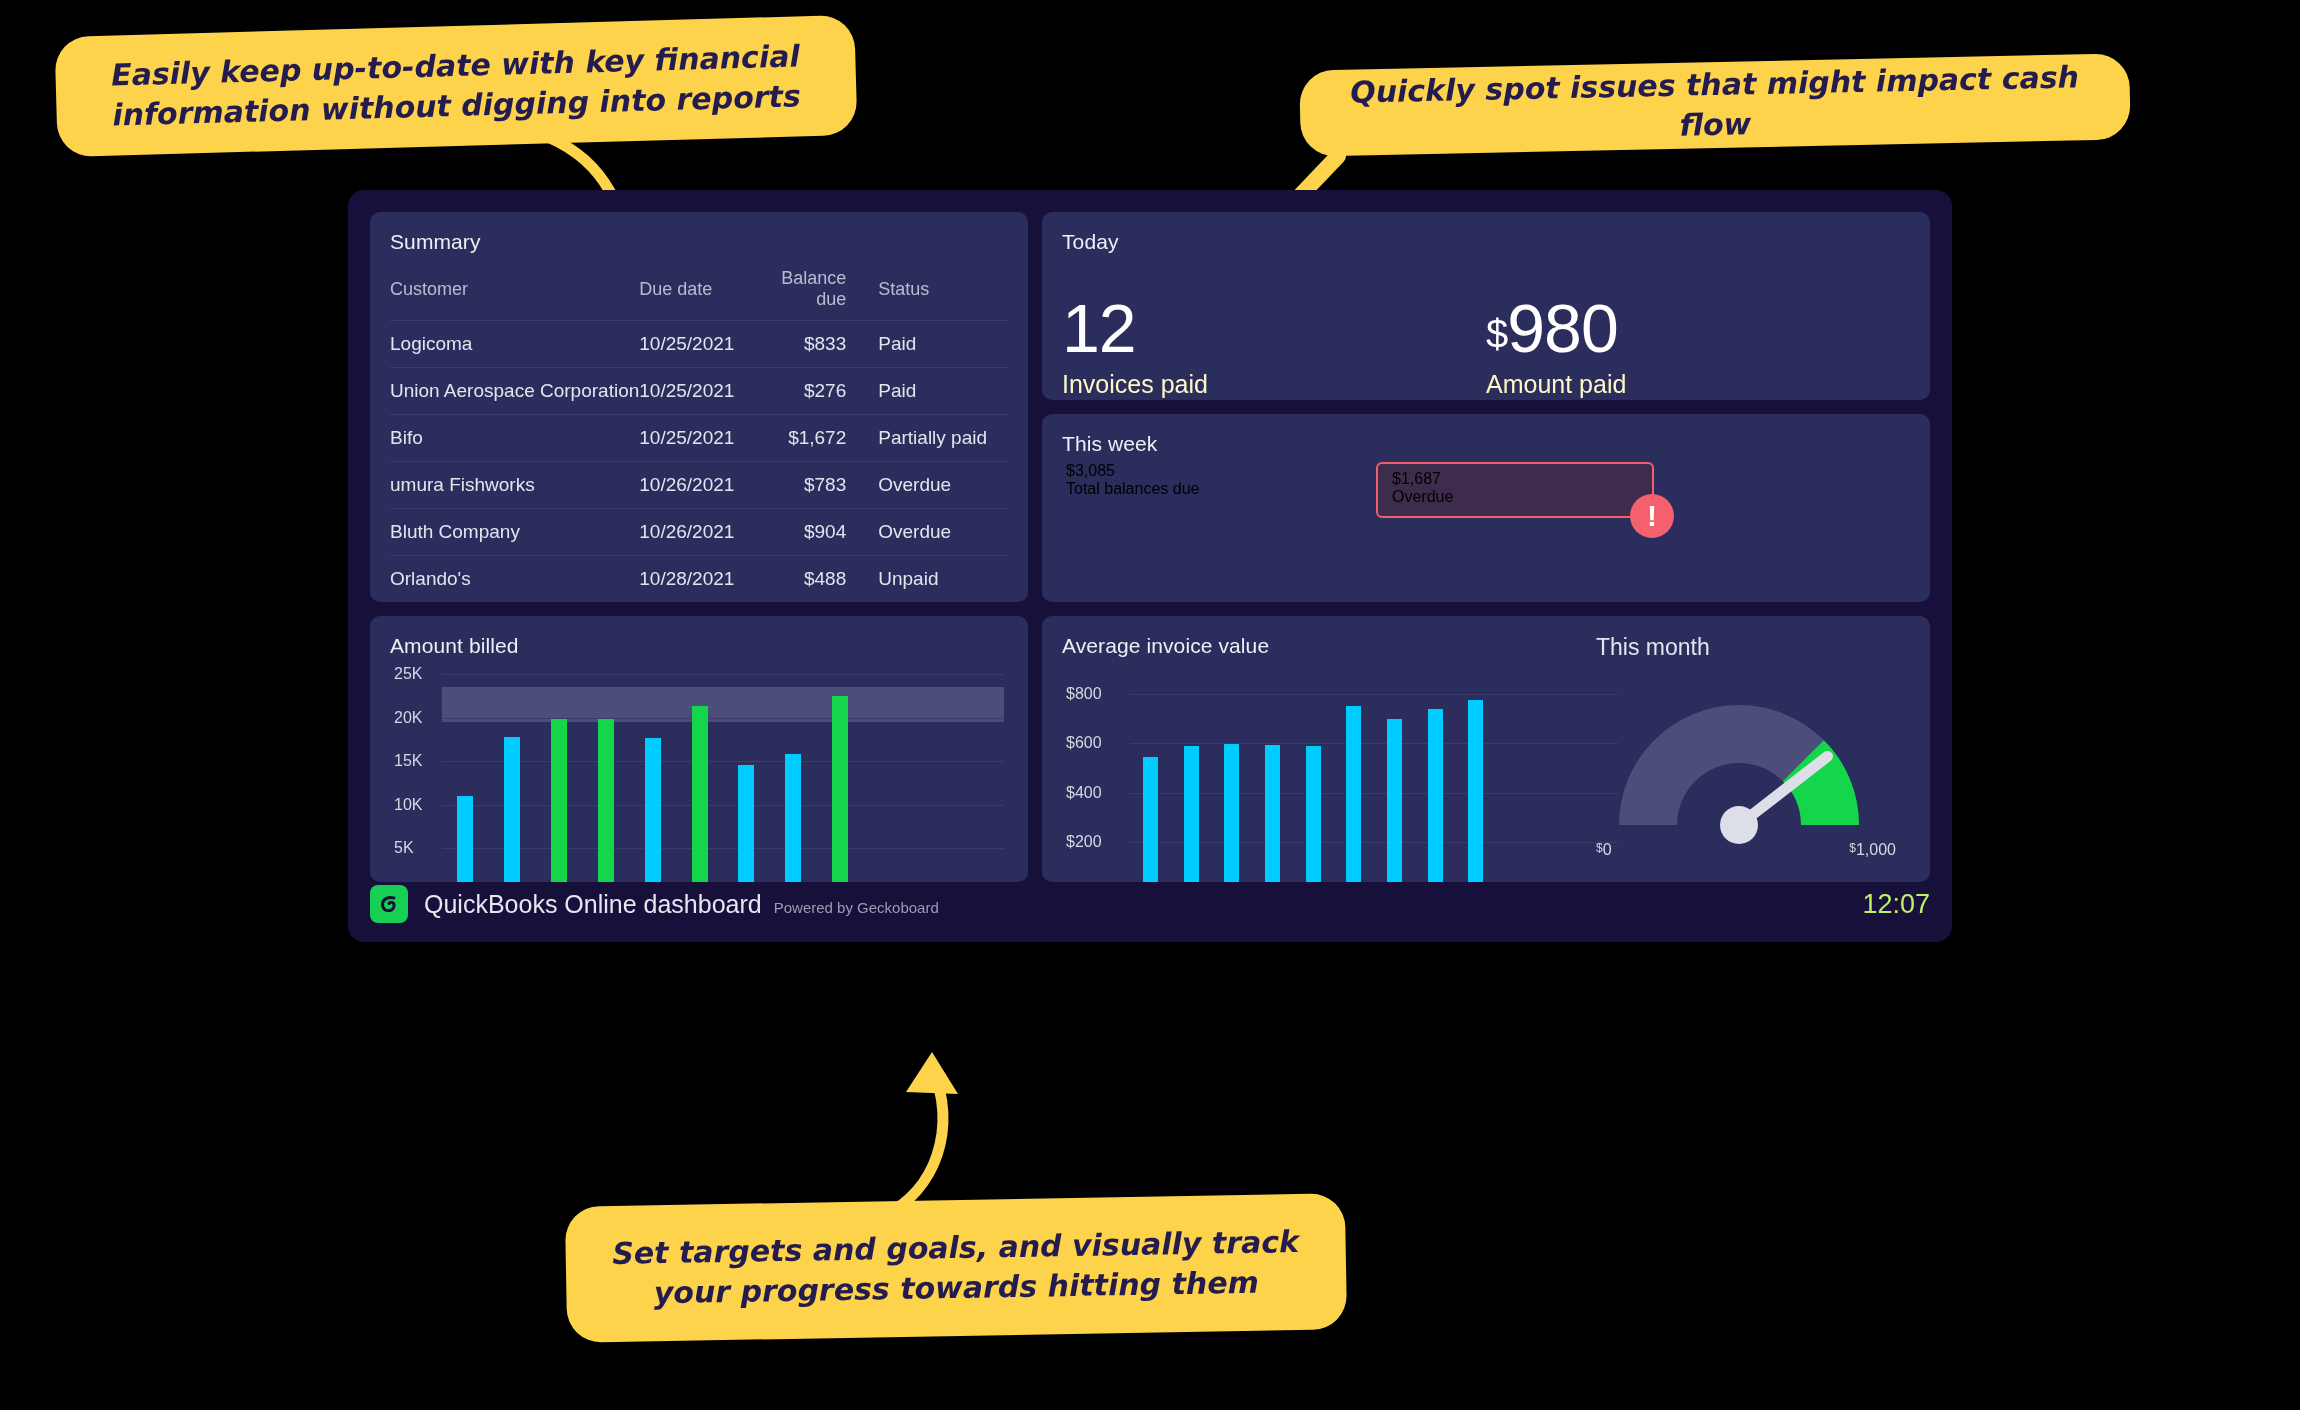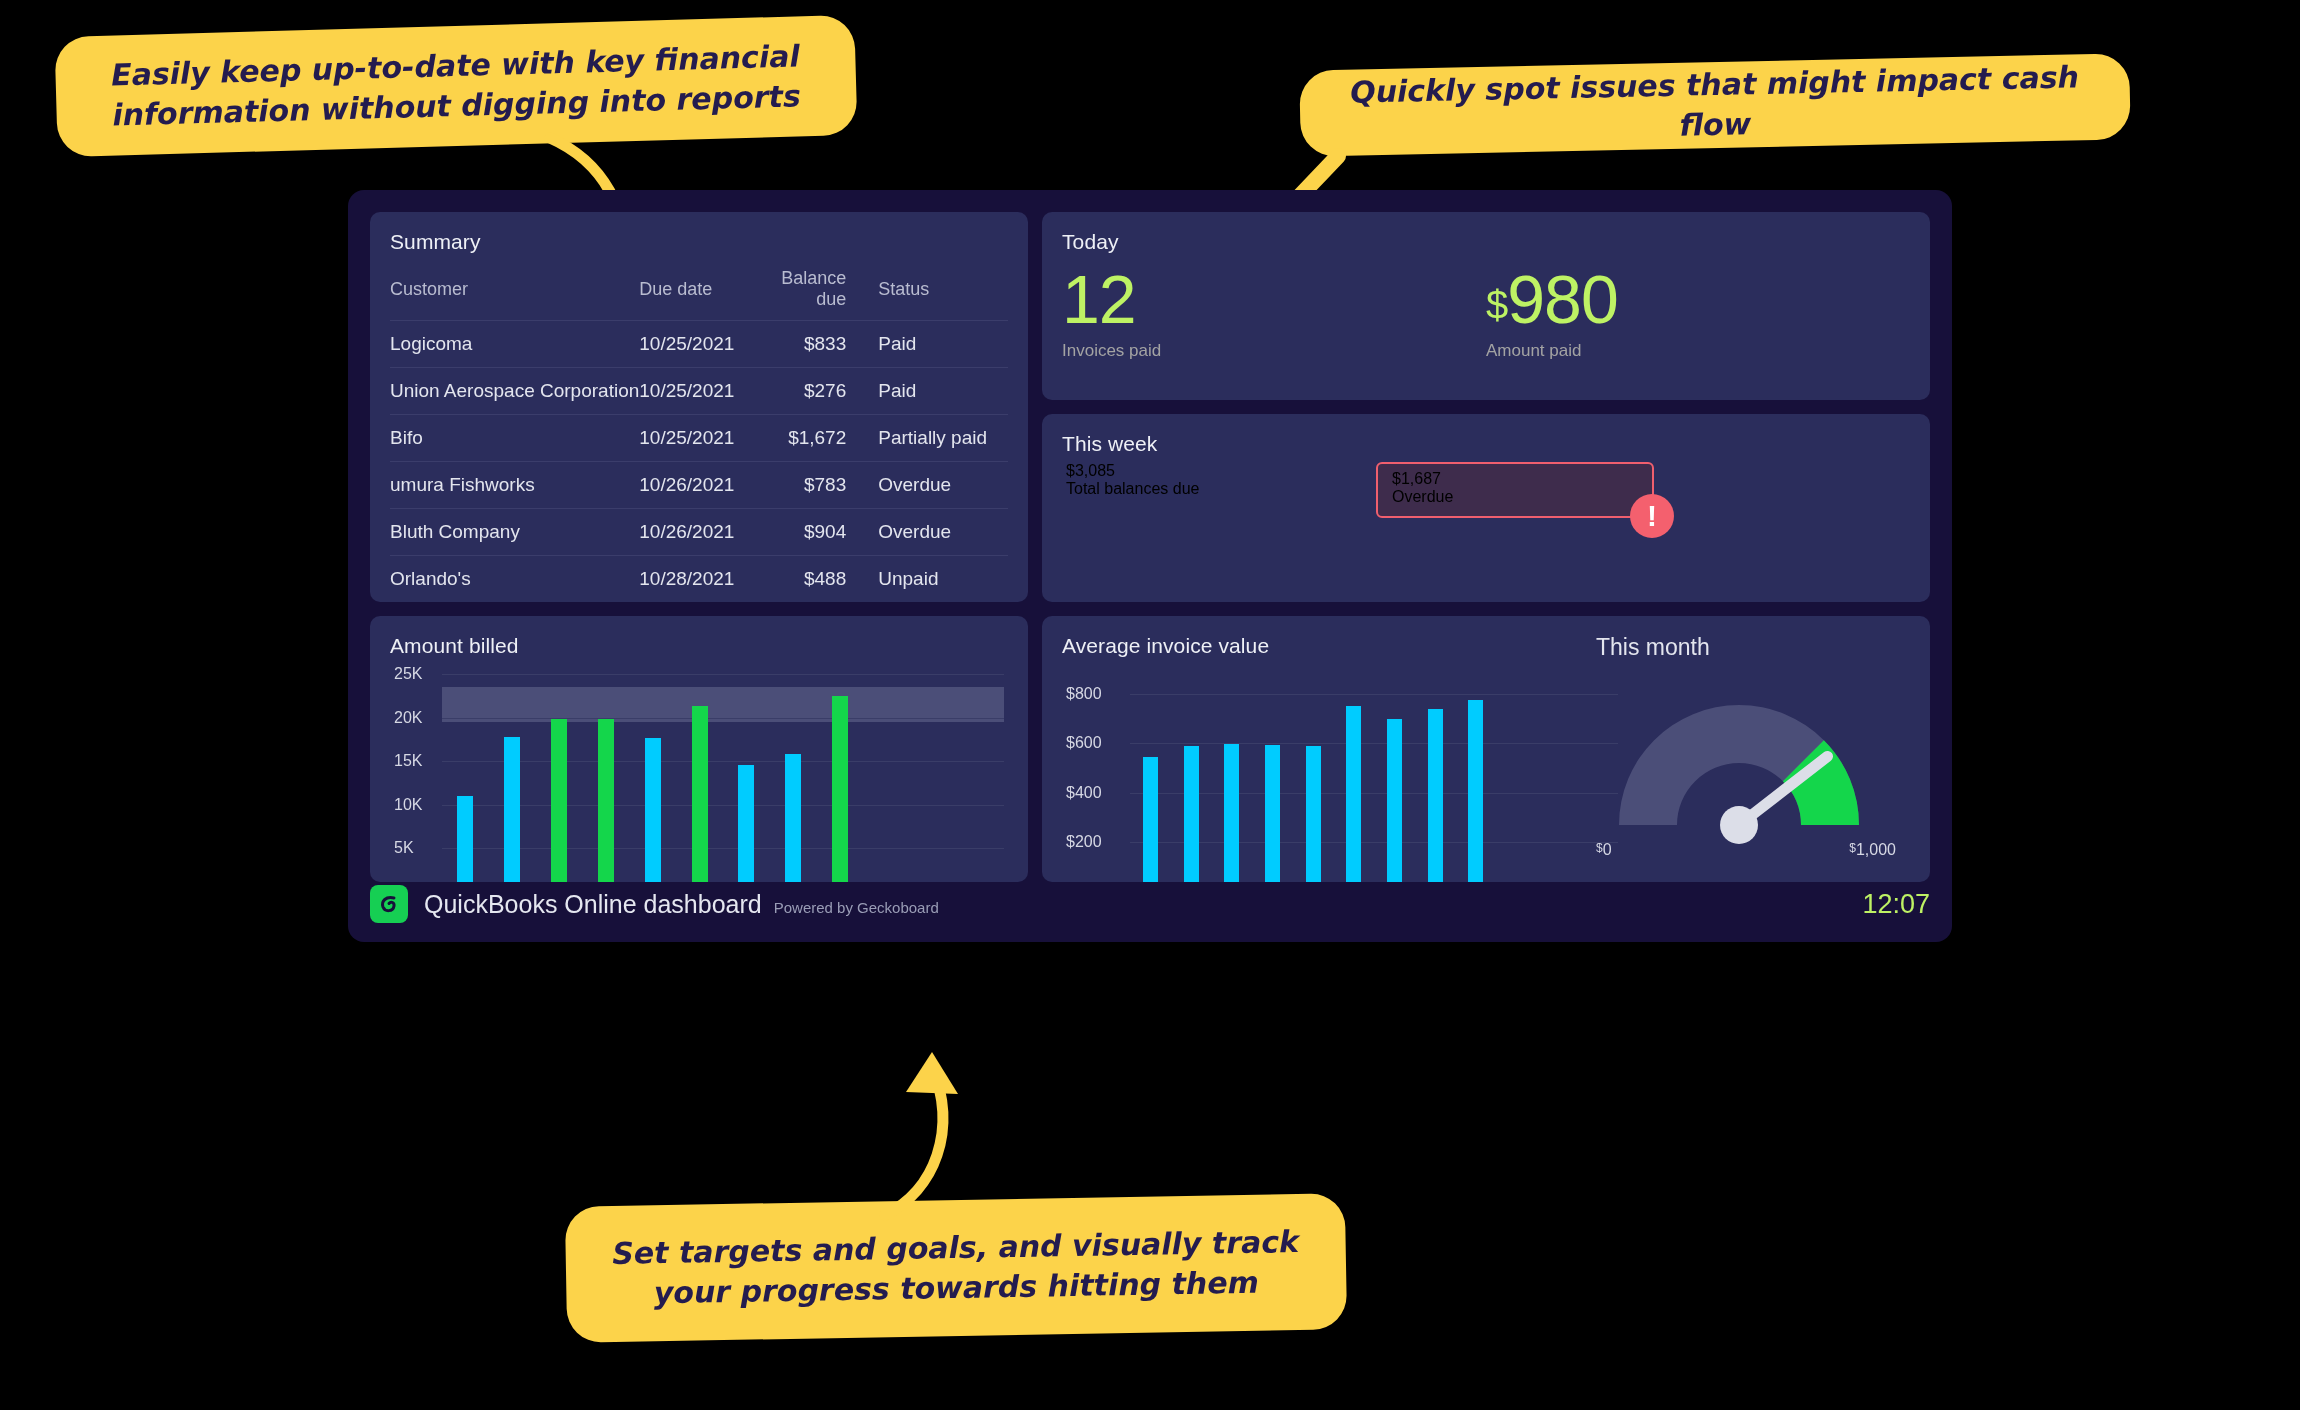--- a/index.html
+++ b/index.html
@@ -35,25 +35,25 @@
   }
   .card-title {
     font-size: 21px; font-weight: normal; color: #eef0f6;
     letter-spacing: .1px;
   }
 
   
   .kpi-row { display: flex; gap: 0; margin-top: 10px; }
   .kpi { flex: 1; padding-right: 10px; }
   .kpi .big {
-    font-size: 68px; font-weight: 400; color: #bef264;
-    line-height: 1.05; letter-spacing: -1px; white-space: nowrap;
+    font-size: 68px; font-weight: 400; color: #ffffff;
+    line-height: 1.05; letter-spacing: -1px; white-space: nowrap; margin-top: 29px;
   }
   .kpi .big .cur { font-size: 40px; vertical-align: baseline; position: relative; top: -4px; }
-  .kpi .lbl { font-size: 17px; color: #a3a3a3; margin-top: 6px; }
+  .kpi .lbl { font-size: 25px; color: #fef9c3; margin-top: 6px; }
 
   
   .week-row { display:flex; gap: 14px; margin-top: 6px; align-items: stretch; }
   .week-left { flex: 0 0 300px; padding-left: 4px; }
   .tile-overdue {
     flex: 0 0 278px;
     border: 2px solid #f05f6e;
     background: #3e2c4c;
     border-radius: 6px;
     padding: 6px 14px 10px 14px;

